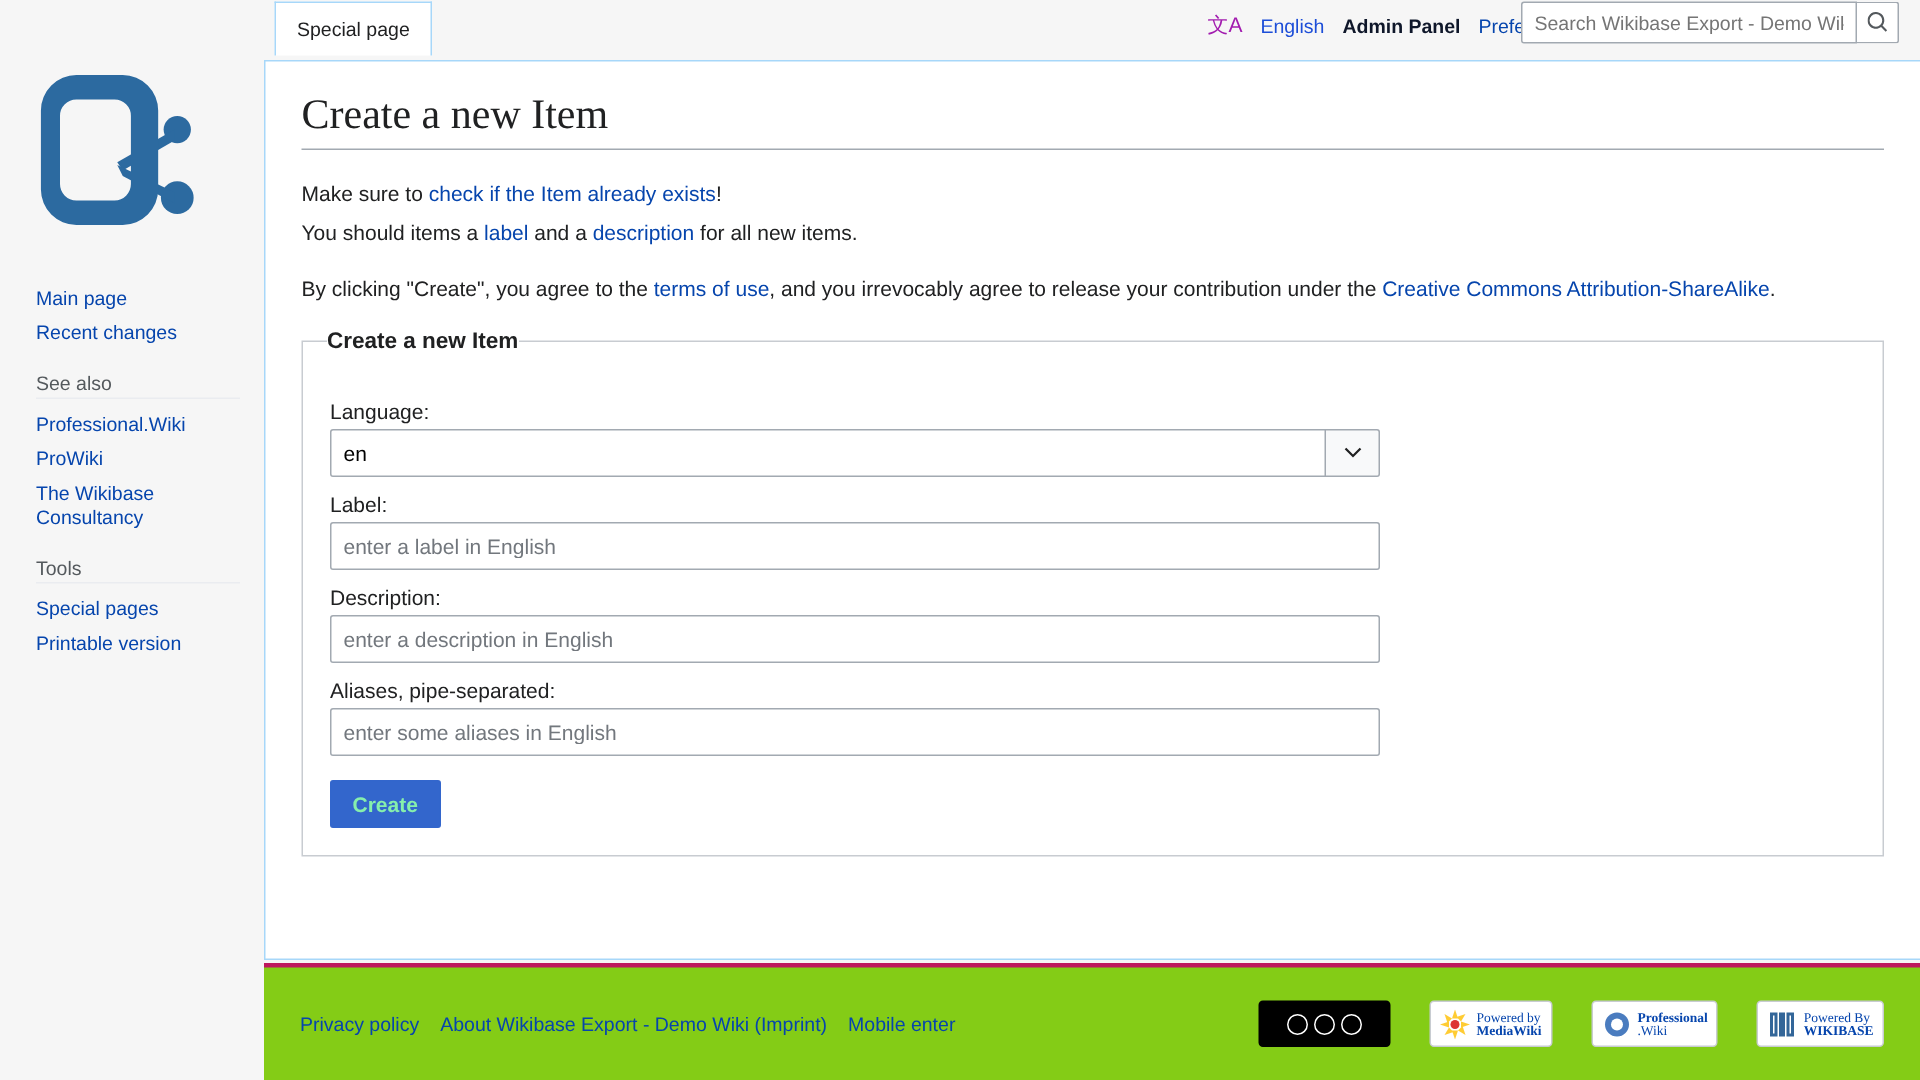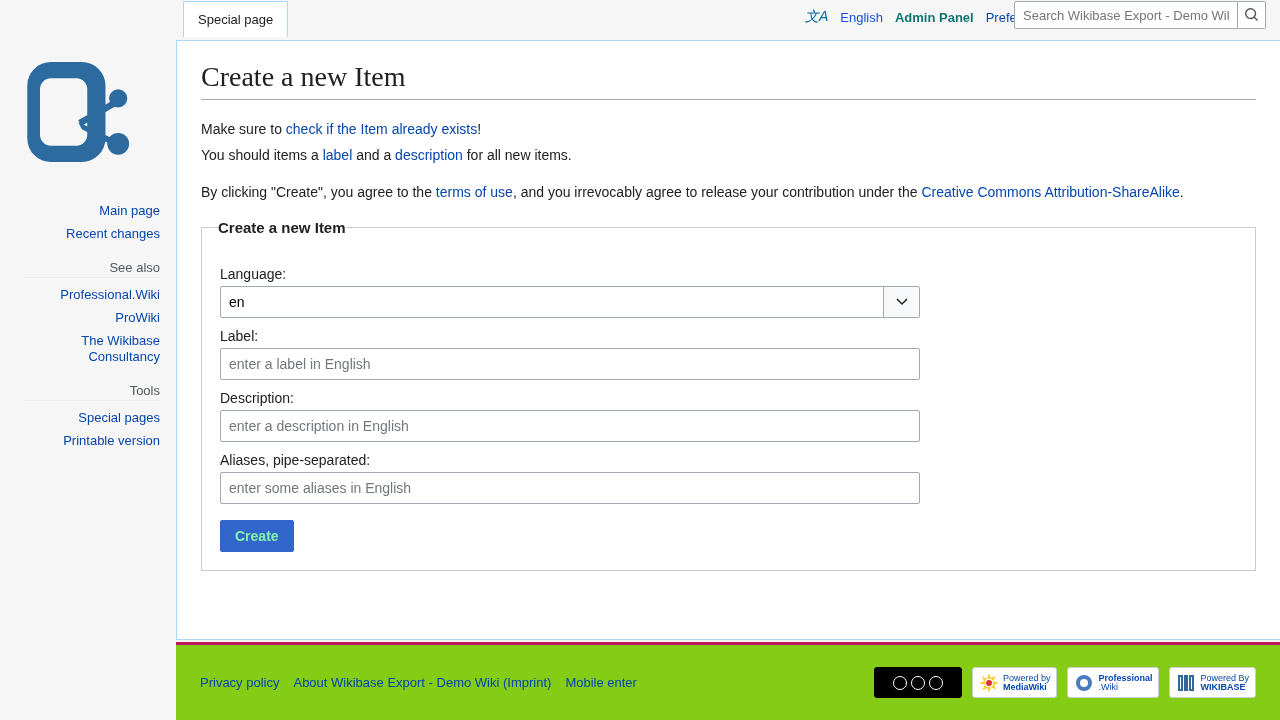--- a/index.html
+++ b/index.html
@@ -18,33 +18,32 @@
 
 .personal-nav {
   position: absolute;
   top: 8px;
   right: 16px;
   font-size: 13px;
   display: flex;
   gap: 12px;
   align-items: center;
 }
-.personal-nav .lang-icon { color: #0369a1; font-size: 14px; font-style: italic; }
+.personal-nav .lang-icon { color: #a21caf; font-size: 14px; }
 .personal-nav .english { color: #1d4ed8; }
-.personal-nav .admin { color: #0f766e; font-weight: bold; }
+.personal-nav .admin { color: #0f172a; font-weight: bold; }
 
 
 .sidebar {
   position: absolute;
   left: 0;
-  top: 12px;
+  top: 0;
   width: 176px;
   height: 640px;
   padding-top: 20px;
-  text-align: right;
 }
 .logo-area {
   width: 160px;
   height: 160px;
   display: flex;
   align-items: center;
   justify-content: center;
 }
 .logo-svg { width: 110px; height: 100px; }
 
@@ -195,21 +194,21 @@
   height: 78px;
   border-top: 3px solid #be185d;
   background: #84cc16;
   display: flex;
   justify-content: space-between;
   align-items: center;
   padding: 20px 24px;
   font-size: 13px;
 }
 .footer-links { display: flex; gap: 14px; }
-.badges { display: flex; gap: 10px; }
+.badges { display: flex; gap: 26px; font-family: Liberation Serif, serif; }
 .badge {
   height: 31px;
   border: 1px solid #c8ccd1;
   border-radius: 3px;
   background: #fff;
   display: flex;
   align-items: center;
   padding: 2px 6px;
   font-size: 9px;
   gap: 4px;

